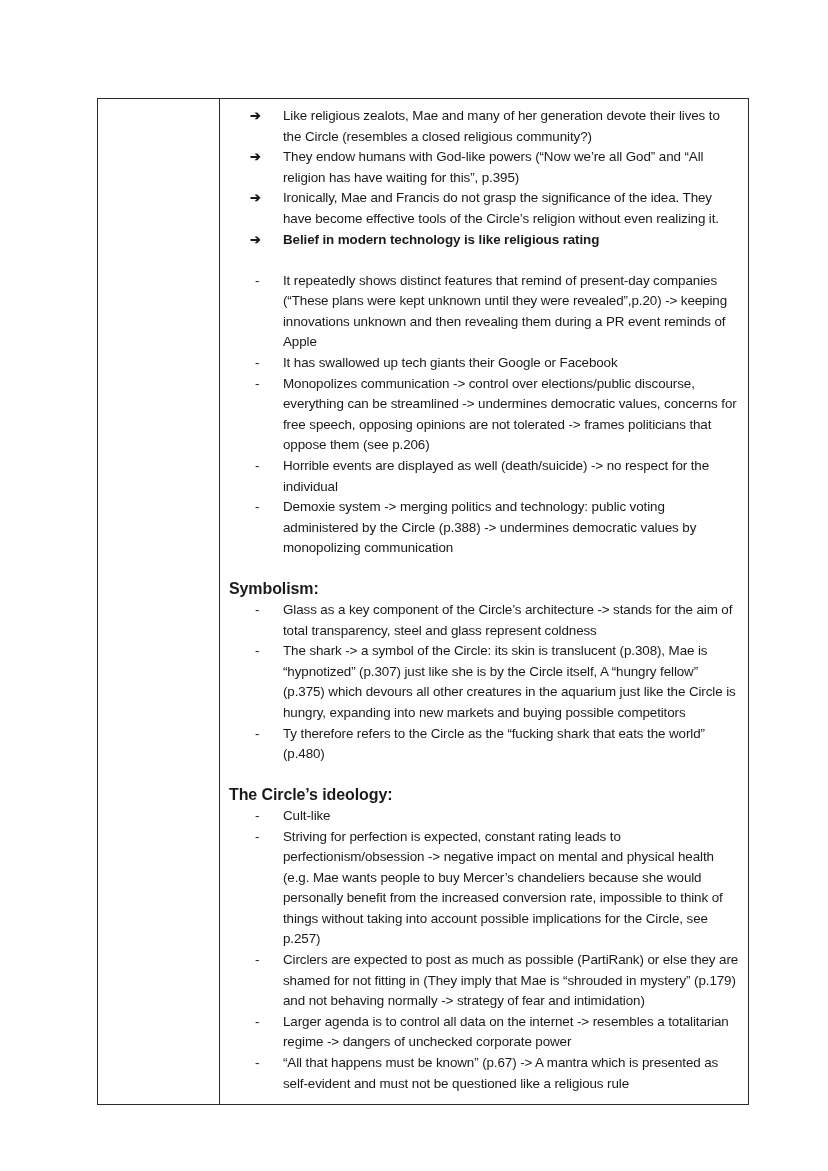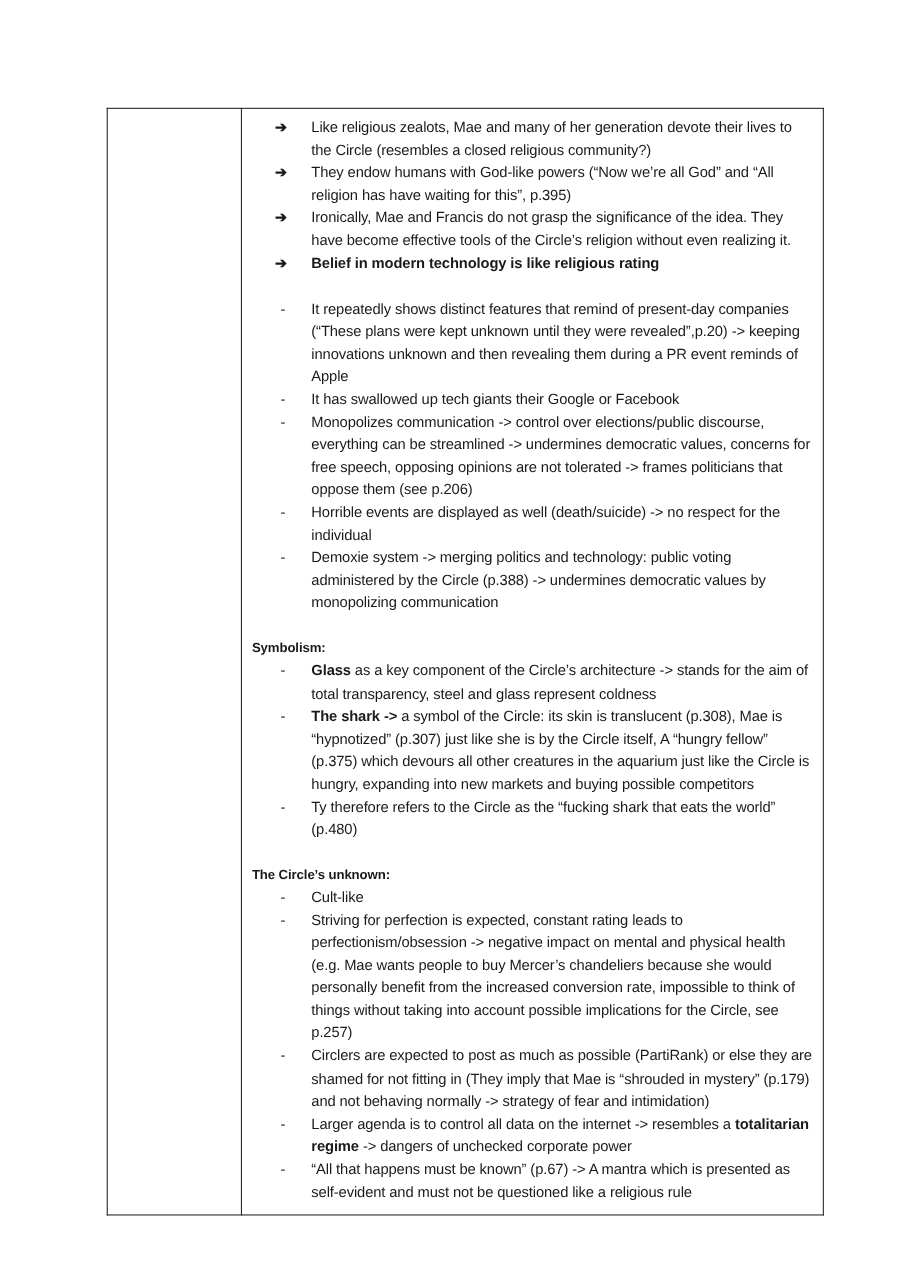--- a/index.html
+++ b/index.html
@@ -48,21 +48,21 @@
 
   
   .group {
     margin: 0;
   }
   .group + .group {
     margin-top: 20.5px;
   }
 
   .section-heading {
-    font-size: 12px;
+    font-size: 16px;
     line-height: 20.6px;
     font-weight: bold;
     margin: 0 0 0 0;
     letter-spacing: -0.1px;
   }
 
   ul.bullets {
     list-style: none;
     margin: 0;
     padding: 0;
@@ -92,21 +92,21 @@
     font-weight: bold;
   }
   li.dash .marker {
     padding-left: 26px;
   }
 
   li.bold-line {
     font-weight: bold;
   }
   b, .b {
-    font-weight: bold;
+    font-weight: normal;
   }
 </style>
 </head>
 <body>
 
 <div class="page">
   <table class="notes-table">
     <tbody>
         <tr>
       <td class="col-left"></td>
@@ -131,21 +131,21 @@
               </div>
               <div class="group">
                 <div class="section-heading">Symbolism:</div>
                 <ul class="bullets">
                   <li class="bullet-item dash"><span class="marker">-</span><span><b>Glass</b><span> as a key component of the Circle’s architecture -&gt; stands for the aim of total transparency, steel and glass represent coldness</span></span></li>
                   <li class="bullet-item dash"><span class="marker">-</span><span><b>The shark -&gt;</b><span> a symbol of the Circle: its skin is translucent (p.308), Mae is “hypnotized” (p.307) just like she is by the Circle itself, A “hungry fellow” (p.375) which devours all other creatures in the aquarium just like the Circle is hungry, expanding into new markets and buying possible competitors</span></span></li>
                   <li class="bullet-item dash"><span class="marker">-</span><span>Ty therefore refers to the Circle as the “fucking shark that eats the world” (p.480)</span></li>
                 </ul>
               </div>
               <div class="group">
-                <div class="section-heading">The Circle’s unknown:</div>
+                <div class="section-heading">The Circle’s ideology:</div>
                 <ul class="bullets">
                   <li class="bullet-item dash"><span class="marker">-</span><span>Cult-like</span></li>
                   <li class="bullet-item dash"><span class="marker">-</span><span>Striving for perfection is expected, constant rating leads to perfectionism/obsession -&gt; negative impact on mental and physical health (e.g. Mae wants people to buy Mercer’s chandeliers because she would personally benefit from the increased conversion rate, impossible to think of things without taking into account possible implications for the Circle, see p.257)</span></li>
                   <li class="bullet-item dash"><span class="marker">-</span><span>Circlers are expected to post as much as possible (PartiRank) or else they are shamed for not fitting in (They imply that Mae is “shrouded in mystery” (p.179) and not behaving normally -&gt; strategy of fear and intimidation)</span></li>
                   <li class="bullet-item dash"><span class="marker">-</span><span><span>Larger agenda is to control all data on the internet -&gt; resembles a </span><b>totalitarian regime</b><span> -&gt; dangers of unchecked corporate power</span></span></li>
                   <li class="bullet-item dash"><span class="marker">-</span><span>“All that happens must be known” (p.67) -&gt; A mantra which is presented as self-evident and must not be questioned like a religious rule</span></li>
                 </ul>
               </div>
             </div>
       </td>

